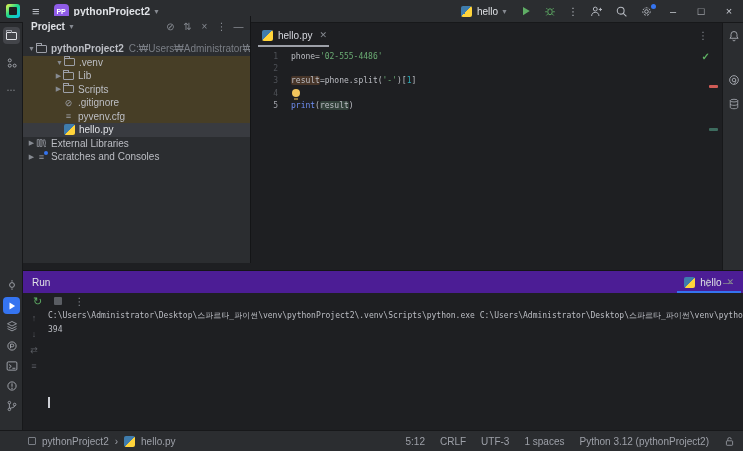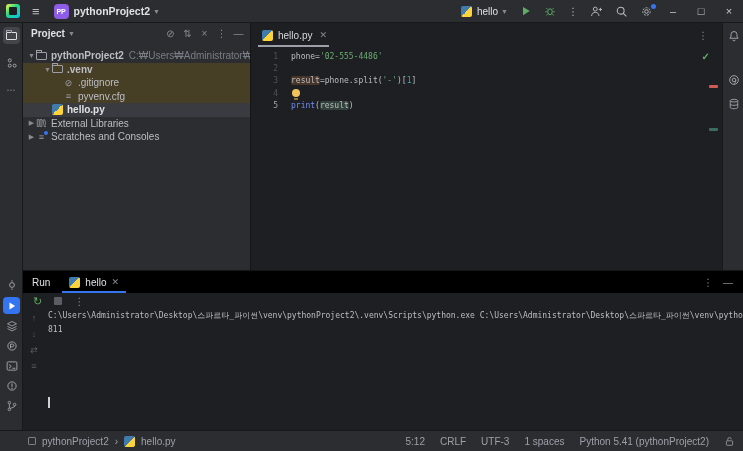--- a/index.html
+++ b/index.html
@@ -39,36 +39,36 @@
     position:absolute; left:0; top:23px; width:23px; height:407px;
     background:#2b2d30; border-right:1px solid #17181a;
   }
   .stripe-btn { position:absolute; left:3px; width:17px; height:17px; border-radius:4px;
     display:flex; align-items:center; justify-content:center; color:#a8abb2; }
   .stripe-btn.sel-gray { background:#43454a; color:#dfe1e5; }
   .stripe-btn.sel-blue { background:#3574f0; color:#ffffff; }
 
   
   #project-panel {
-    position:absolute; left:23px; top:23px; width:228px; height:247px;
+    position:absolute; left:23px; top:16px; width:228px; height:247px;
     background:#2b2d30; border-right:1px solid #141517; overflow:hidden;
   }
   #project-header { height:21px; display:flex; align-items:center; padding:0 4px 0 8px; }
   #project-title { color:#dfe1e5; font-weight:bold; font-size:10px; }
   .ph-icons { margin-left:auto; display:flex; align-items:center; gap:2px; }
   .ph-icon { width:15px; height:15px; display:flex; align-items:center; justify-content:center;
     color:#868a91; font-size:10px; }
   #tree { position:absolute; left:0; top:26px; width:228px; }
   .row { height:13.5px; display:flex; align-items:center; white-space:nowrap; overflow:hidden; }
   .row .arrow { width:9px; text-align:center; color:#868a91; font-size:7px; flex:0 0 auto; }
   .row .lbl { margin-left:4px; color:#bcbec4; font-size:10px; }
   .row .pathtxt { margin-left:5px; color:#7a7e85; font-size:10px; overflow:hidden; }
   .row.excluded { background:#473e26; }
   .row.selected { background:#393b40; }
-  .ind1 { padding-left:4px; } .ind2 { padding-left:20px;font-weight:bold; } .ind3 { padding-left:31px; }
+  .ind1 { padding-left:4px; } .ind2 { padding-left:32px; } .ind3 { padding-left:31px; }
   .folder-ic { width:11px; height:8px; border:1px solid #9da0a8; border-radius:1px; position:relative; flex:0 0 auto; }
   .folder-ic::before { content:""; position:absolute; left:-1px; top:-3px; width:4px; height:2px;
     border:1px solid #9da0a8; border-bottom:none; border-radius:1px 1px 0 0; }
   .gly { width:11px; text-align:center; color:#9da0a8; font-size:9px; flex:0 0 auto; }
   .bold { font-weight:bold; color:#dfe1e5; }
 
   
   #editor { position:absolute; left:252px; top:23px; width:470px; height:247px; background:#1e1f22; }
   #tabbar { height:24px; display:flex; align-items:center; position:relative; }
   #editor-tab { display:flex; align-items:center; gap:5px; height:100%; padding:0 8px 0 10px; position:relative; }
@@ -92,21 +92,21 @@
   #mark-teal { top:105px; background:#3d6b5e; }
 
   
   #right-stripe { position:absolute; left:722px; top:23px; width:21px; height:247px;
     background:#2b2d30; border-left:1px solid #17181a; }
   #right-stripe .stripe-btn { left:2px; }
 
   
   #run-panel { position:absolute; left:23px; top:270px; width:720px; height:160px;
     background:#1e1f22; border-top:1px solid #141517; }
-  #run-header { height:22px; background:#000000; display:flex; align-items:center; position:relative; }
+  #run-header { height:22px; background:#4c1d95; display:flex; align-items:center; position:relative;justify-content:space-between; }
   #run-title { color:#dfe1e5; font-size:10px; margin-left:9px; }
   #run-tab { display:flex; align-items:center; gap:5px; height:100%; padding:0 9px; margin-left:10px; position:relative; }
   #run-tab .tab-lbl { color:#dfe1e5; font-size:10px; }
   #run-tab .tab-close { color:#868a91; font-size:9px; }
   #run-tab::after { content:""; position:absolute; left:2px; right:2px; bottom:0; height:2px; background:#3574f0; }
   #run-header-icons { position:absolute; right:10px; display:flex; gap:10px; color:#868a91; }
   #run-toolbar { height:16px; display:flex; align-items:center; gap:12px; padding-left:10px; }
   #rerun-icon { color:#5fad65; font-size:11px; line-height:1; }
   #stop-icon { width:8px; height:8px; background:#5a5d63; border-radius:1px; }
   #run-toolbar .more { color:#868a91; font-size:10px; }
@@ -264,20 +264,30 @@
         <span class="folder-ic"></span>
         <span class="lbl bold">pythonProject2</span>
         <span class="pathtxt">C:₩Users₩Administrator₩Desktop₩스파르타_파이</span>
       </div>
       <div class="row ind2 excluded">
         <span class="arrow">▼</span>
         <span class="folder-ic"></span>
         <span class="lbl">.venv</span>
       </div>
       <div class="row ind3 excluded">
+        <span class="arrow">▶</span>
+        <span class="folder-ic"></span>
+        <span class="lbl">Lib</span>
+      </div>
+      <div class="row ind3 excluded">
+        <span class="arrow">▶</span>
+        <span class="folder-ic"></span>
+        <span class="lbl">Scripts</span>
+      </div>
+      <div class="row ind3 excluded">
         <span class="arrow"></span>
         <span class="gly">⊘</span>
         <span class="lbl">.gitignore</span>
       </div>
       <div class="row ind3 excluded">
         <span class="arrow"></span>
         <span class="gly">≡</span>
         <span class="lbl">pyvenv.cfg</span>
       </div>
       <div class="row ind2 selected">
@@ -381,40 +391,40 @@
       <span class="more">⋮</span>
     </div>
     <div id="console">
       <div id="console-gutter">
         <span>↑</span>
         <span>↓</span>
         <span>⇄</span>
         <span>≡</span>
       </div>
       <div class="con-line mono">C:\Users\Administrator\Desktop\스파르타_파이썬\venv\pythonProject2\.venv\Scripts\python.exe C:\Users\Administrator\Desktop\스파르타_파이썬\venv\pythonPro</div>
-      <div class="con-line mono">811</div>
+      <div class="con-line mono">394</div>
       <div class="con-line mono"></div>
       <div id="caret"></div>
     </div>
   </div>
 
   <div id="statusbar">
     <div id="breadcrumb">
       <span class="win-sq"></span>
       <span class="sb-item">pythonProject2</span>
       <span class="sb-item">›</span>
       <span class="pyicon"></span>
       <span class="sb-item">hello.py</span>
     </div>
     <div class="right">
       <span class="sb-item">5:12</span>
       <span class="sb-item">CRLF</span>
       <span class="sb-item">UTF-3</span>
       <span class="sb-item">1 spaces</span>
-      <span class="sb-item">Python 5.41 (pythonProject2)</span>
+      <span class="sb-item">Python 3.12 (pythonProject2)</span>
       <span>
         <svg class="ic" width="11" height="11" viewBox="0 0 16 16">
           <rect x="3.5" y="7" width="9" height="6.5" rx="1" fill="none" stroke="#9da0a8" stroke-width="1.2"></rect>
           <path d="M5.5 7V4.8a2.5 2.5 0 0 1 5 0" fill="none" stroke="#9da0a8" stroke-width="1.2"></path>
         </svg>
       </span>
     </div>
   </div>
 
 </div>

